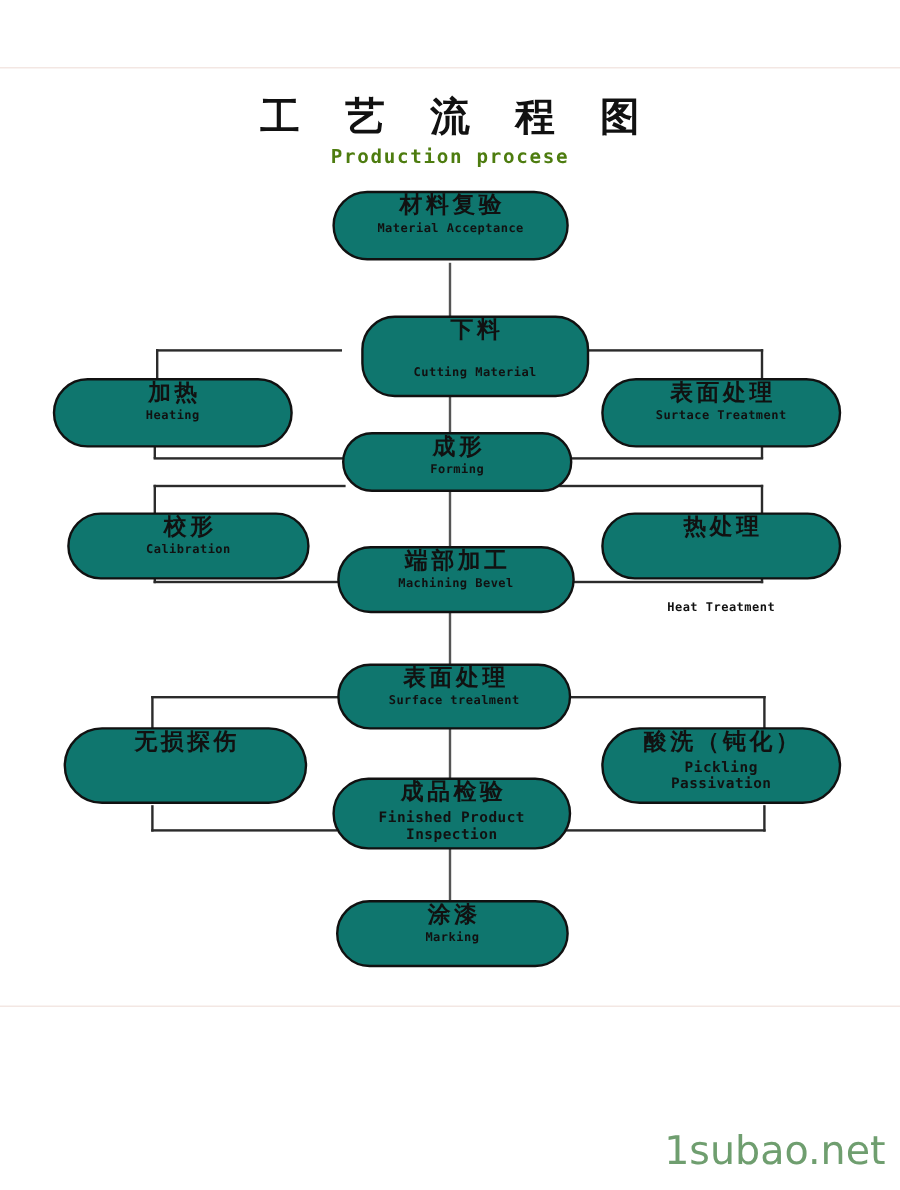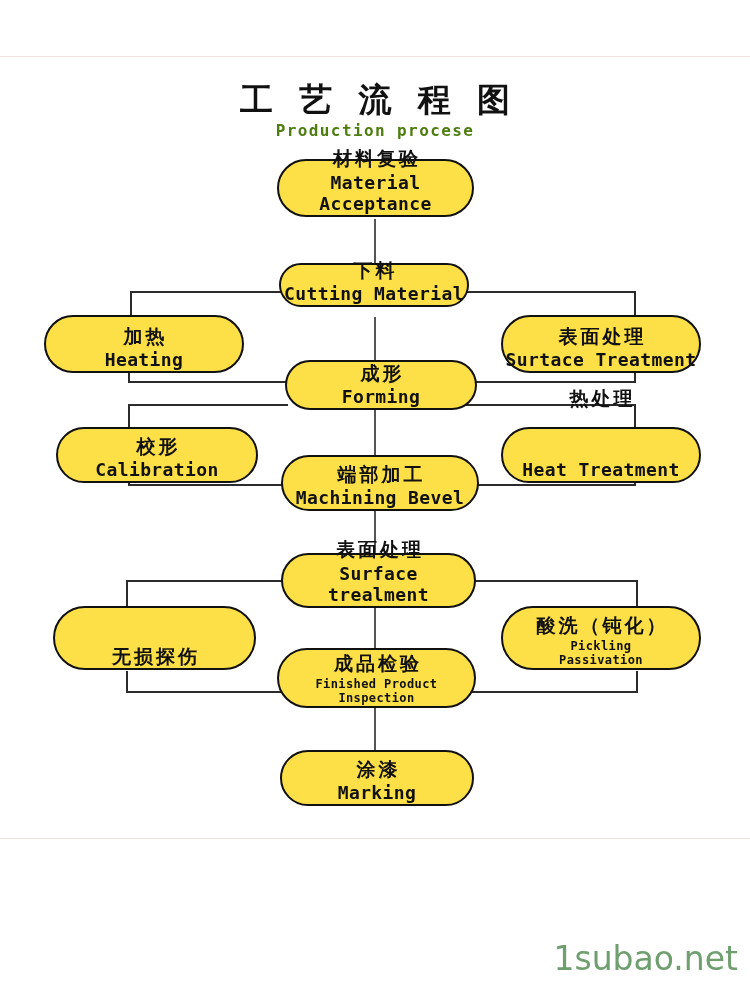--- a/index.html
+++ b/index.html
@@ -13,21 +13,21 @@
   
   .scan-rule{position:absolute;left:0;width:750px;height:1px;background:#f0e2dc;}
   #rule-top{top:56px;}
   #rule-bottom{top:838px;}
 
   .canvas{position:absolute;left:0;top:0;width:750px;height:992px;}
 
   
   #title-block{position:absolute;left:0;top:82px;width:750px;text-align:center;}
   #title-cn{
-    font-family:Liberation Serif, serif;
+    font-family:Liberation Mono, monospace;
     font-weight:bold;
     font-size:33px;
     letter-spacing:9px;
     color:#111;
     line-height:1.1;
     text-indent:9px;
   }
   #title-en{
     font-family:"DejaVu Sans Mono", monospace;
     font-weight:bold;
@@ -35,43 +35,43 @@
     letter-spacing:1.4px;
     color:#4d7c0f;
     margin-top:3px;
   }
 
   
   .node{
     position:absolute;
     box-sizing:border-box;
     border:2.5px solid #111;
-    background:#fde047;
+    background:#0f766e;
     display:flex;
     flex-direction:column;
     align-items:center;
-    justify-content:flex-end;
+    justify-content:flex-start;
     text-align:center;
     z-index:4;
   }
   .node .cn{
     font-family:"DejaVu Sans", sans-serif;
     font-weight:bold;
     color:#111;
     font-size:19px;
     letter-spacing:3px;
     line-height:1.15;
     text-indent:3px;
     white-space:nowrap;
   }
   .node .en{
     font-family:"DejaVu Sans Mono", monospace;
     font-weight:bold;
     color:#111;
-    font-size:18px;
+    font-size:10px;
     letter-spacing:0.4px;
     line-height:1.2;
     margin-top:2px;
     white-space:pre-line;
   }
   .node.two-line-en .en{font-size:12px;line-height:1.22;}
 
   
   .vline{position:absolute;width:2px;background:#2b2b2b;z-index:1;}
   .vline.thin{width:1.5px;background:#555;}
@@ -147,21 +147,21 @@
   <div class="hline" style="left:470px;top:691px;width:168px;"></div>
   <div class="vline" style="left:636px;top:671px;height:22px;"></div>
 
   <div class="vline thin" style="left:374px;top:707px;height:43px;"></div>
 
   <div class="node" style="left:277px;top:159px;width:197px;height:58px;border-radius:29px;">
     <div class="cn">材料复验</div>
     <div class="en">Material Acceptance</div>
   </div>
 
-  <div class="node" style="left:279px;top:263px;width:190px;height:44px;border-radius:28px;">
+  <div class="node" style="left:301px;top:263px;width:190px;height:68px;border-radius:28px;gap:16px;">
     <div class="cn">下料</div>
     <div class="en">Cutting Material</div>
   </div>
 
   <div class="node" style="left:44px;top:315px;width:200px;height:58px;border-radius:29px;">
     <div class="cn">加热</div>
     <div class="en">Heating</div>
   </div>
 
   <div class="node" style="left:501px;top:315px;width:200px;height:58px;border-radius:29px;">

